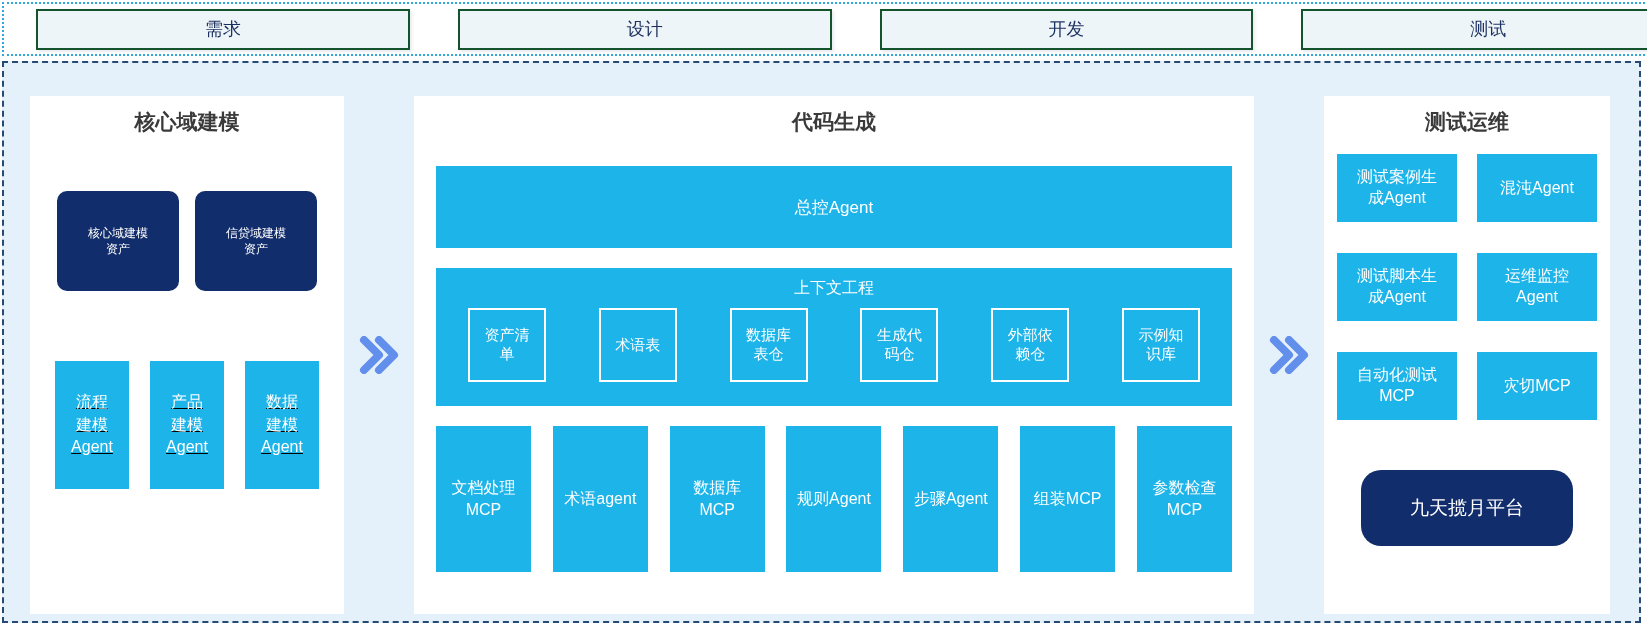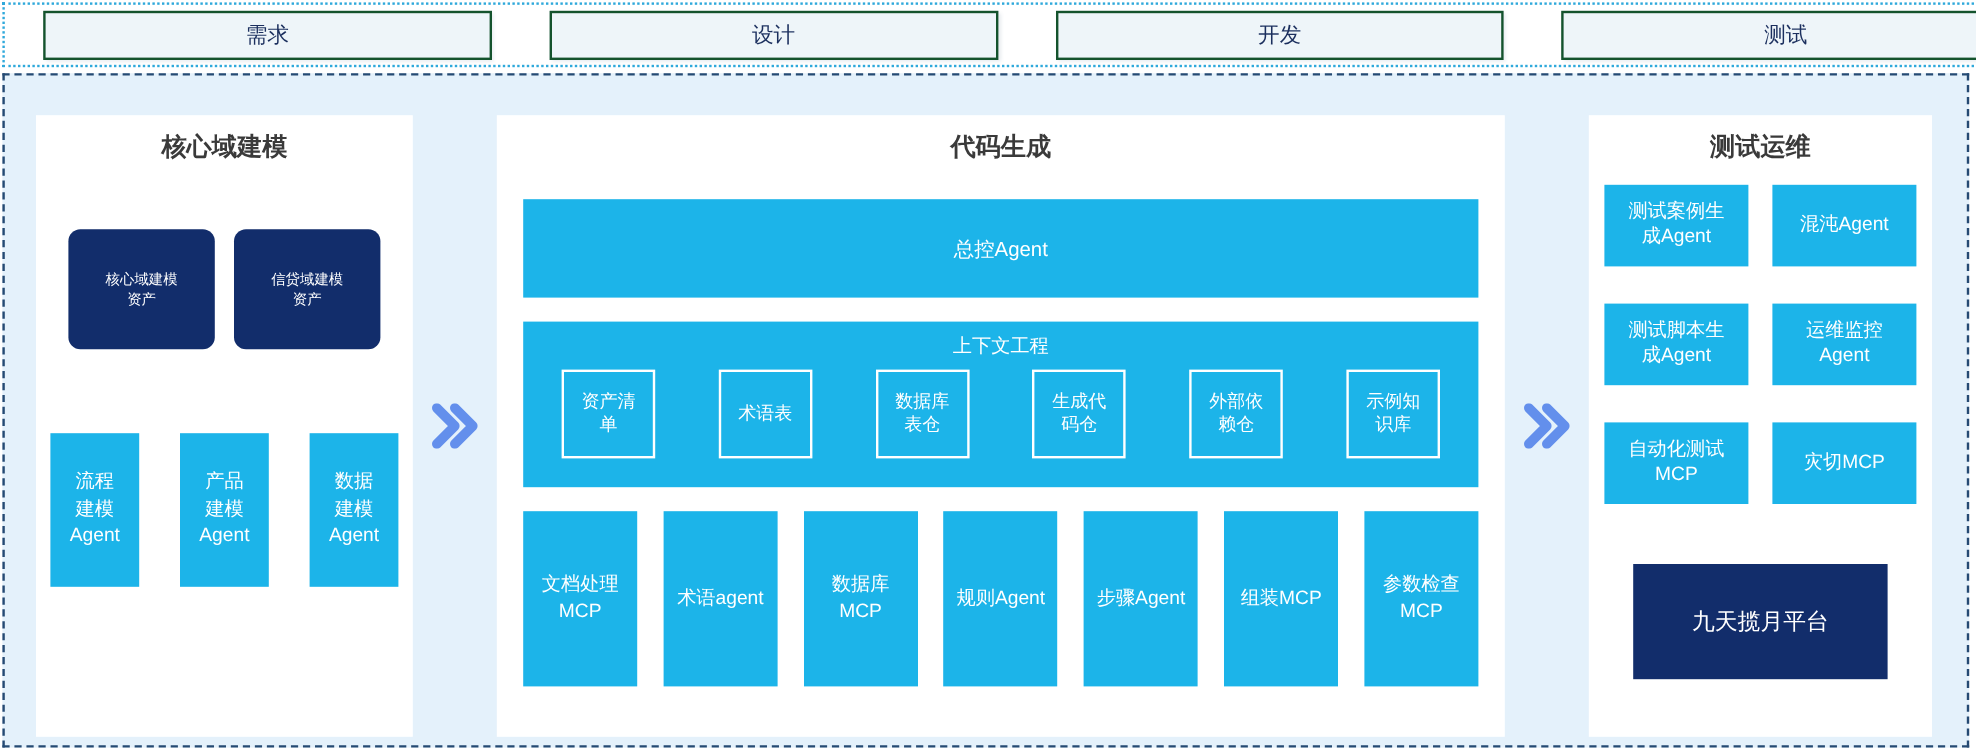--- a/index.html
+++ b/index.html
@@ -32,21 +32,21 @@
   .panel-title{margin-top:12px;font-size:21px;font-weight:bold;color:#3a3a3a;}
   .arrow-wrap{width:70px;height:518px;display:flex;align-items:center;justify-content:center;flex:0 0 auto;}
   
   .panel-left{width:314px;flex:0 0 auto;}
   .assets-row{margin-top:55px;display:flex;gap:16px;}
   .asset-box{
     width:122px;height:100px;background:#122d6b;color:#ffffff;border-radius:10px;
     display:flex;align-items:center;justify-content:center;text-align:center;
     font-size:12px;line-height:1.35;white-space:pre-line;
   }
-  .agents-row{margin-top:70px;display:flex;gap:34px;}
+  .agents-row{margin-top:70px;display:flex;gap:21px;text-decoration:underline;}
   .agent-box{
     width:74px;height:128px;background:#1cb4e9;color:#ffffff;
     display:flex;align-items:center;justify-content:center;text-align:center;
     font-size:16px;line-height:1.4;white-space:pre-line;
   }
   
   .panel-mid{width:840px;flex:0 0 auto;}
   .master-bar{
     margin-top:30px;width:796px;height:82px;background:#1cb4e9;color:#ffffff;
     display:flex;align-items:center;justify-content:center;font-size:17px;
@@ -70,21 +70,21 @@
   }
   
   .panel-right{width:286px;flex:0 0 auto;}
   .ops-grid{margin-top:18px;display:grid;grid-template-columns:120px 120px;column-gap:20px;row-gap:31px;}
   .ops-box{
     height:68px;background:#1cb4e9;color:#ffffff;
     display:flex;align-items:center;justify-content:center;text-align:center;
     font-size:16px;line-height:1.3;white-space:pre-line;
   }
   .platform-box{
-    margin-top:50px;width:212px;height:96px;background:#122d6b;color:#ffffff;border-radius:0;
+    margin-top:50px;width:212px;height:76px;background:#122d6b;color:#ffffff;border-radius:20px;
     display:flex;align-items:center;justify-content:center;font-size:19px;
   }
 </style>
 </head>
 <body>
 
 <div class="screen">
 
   <div class="top-band">
     <div class="phase-box">需求</div>

